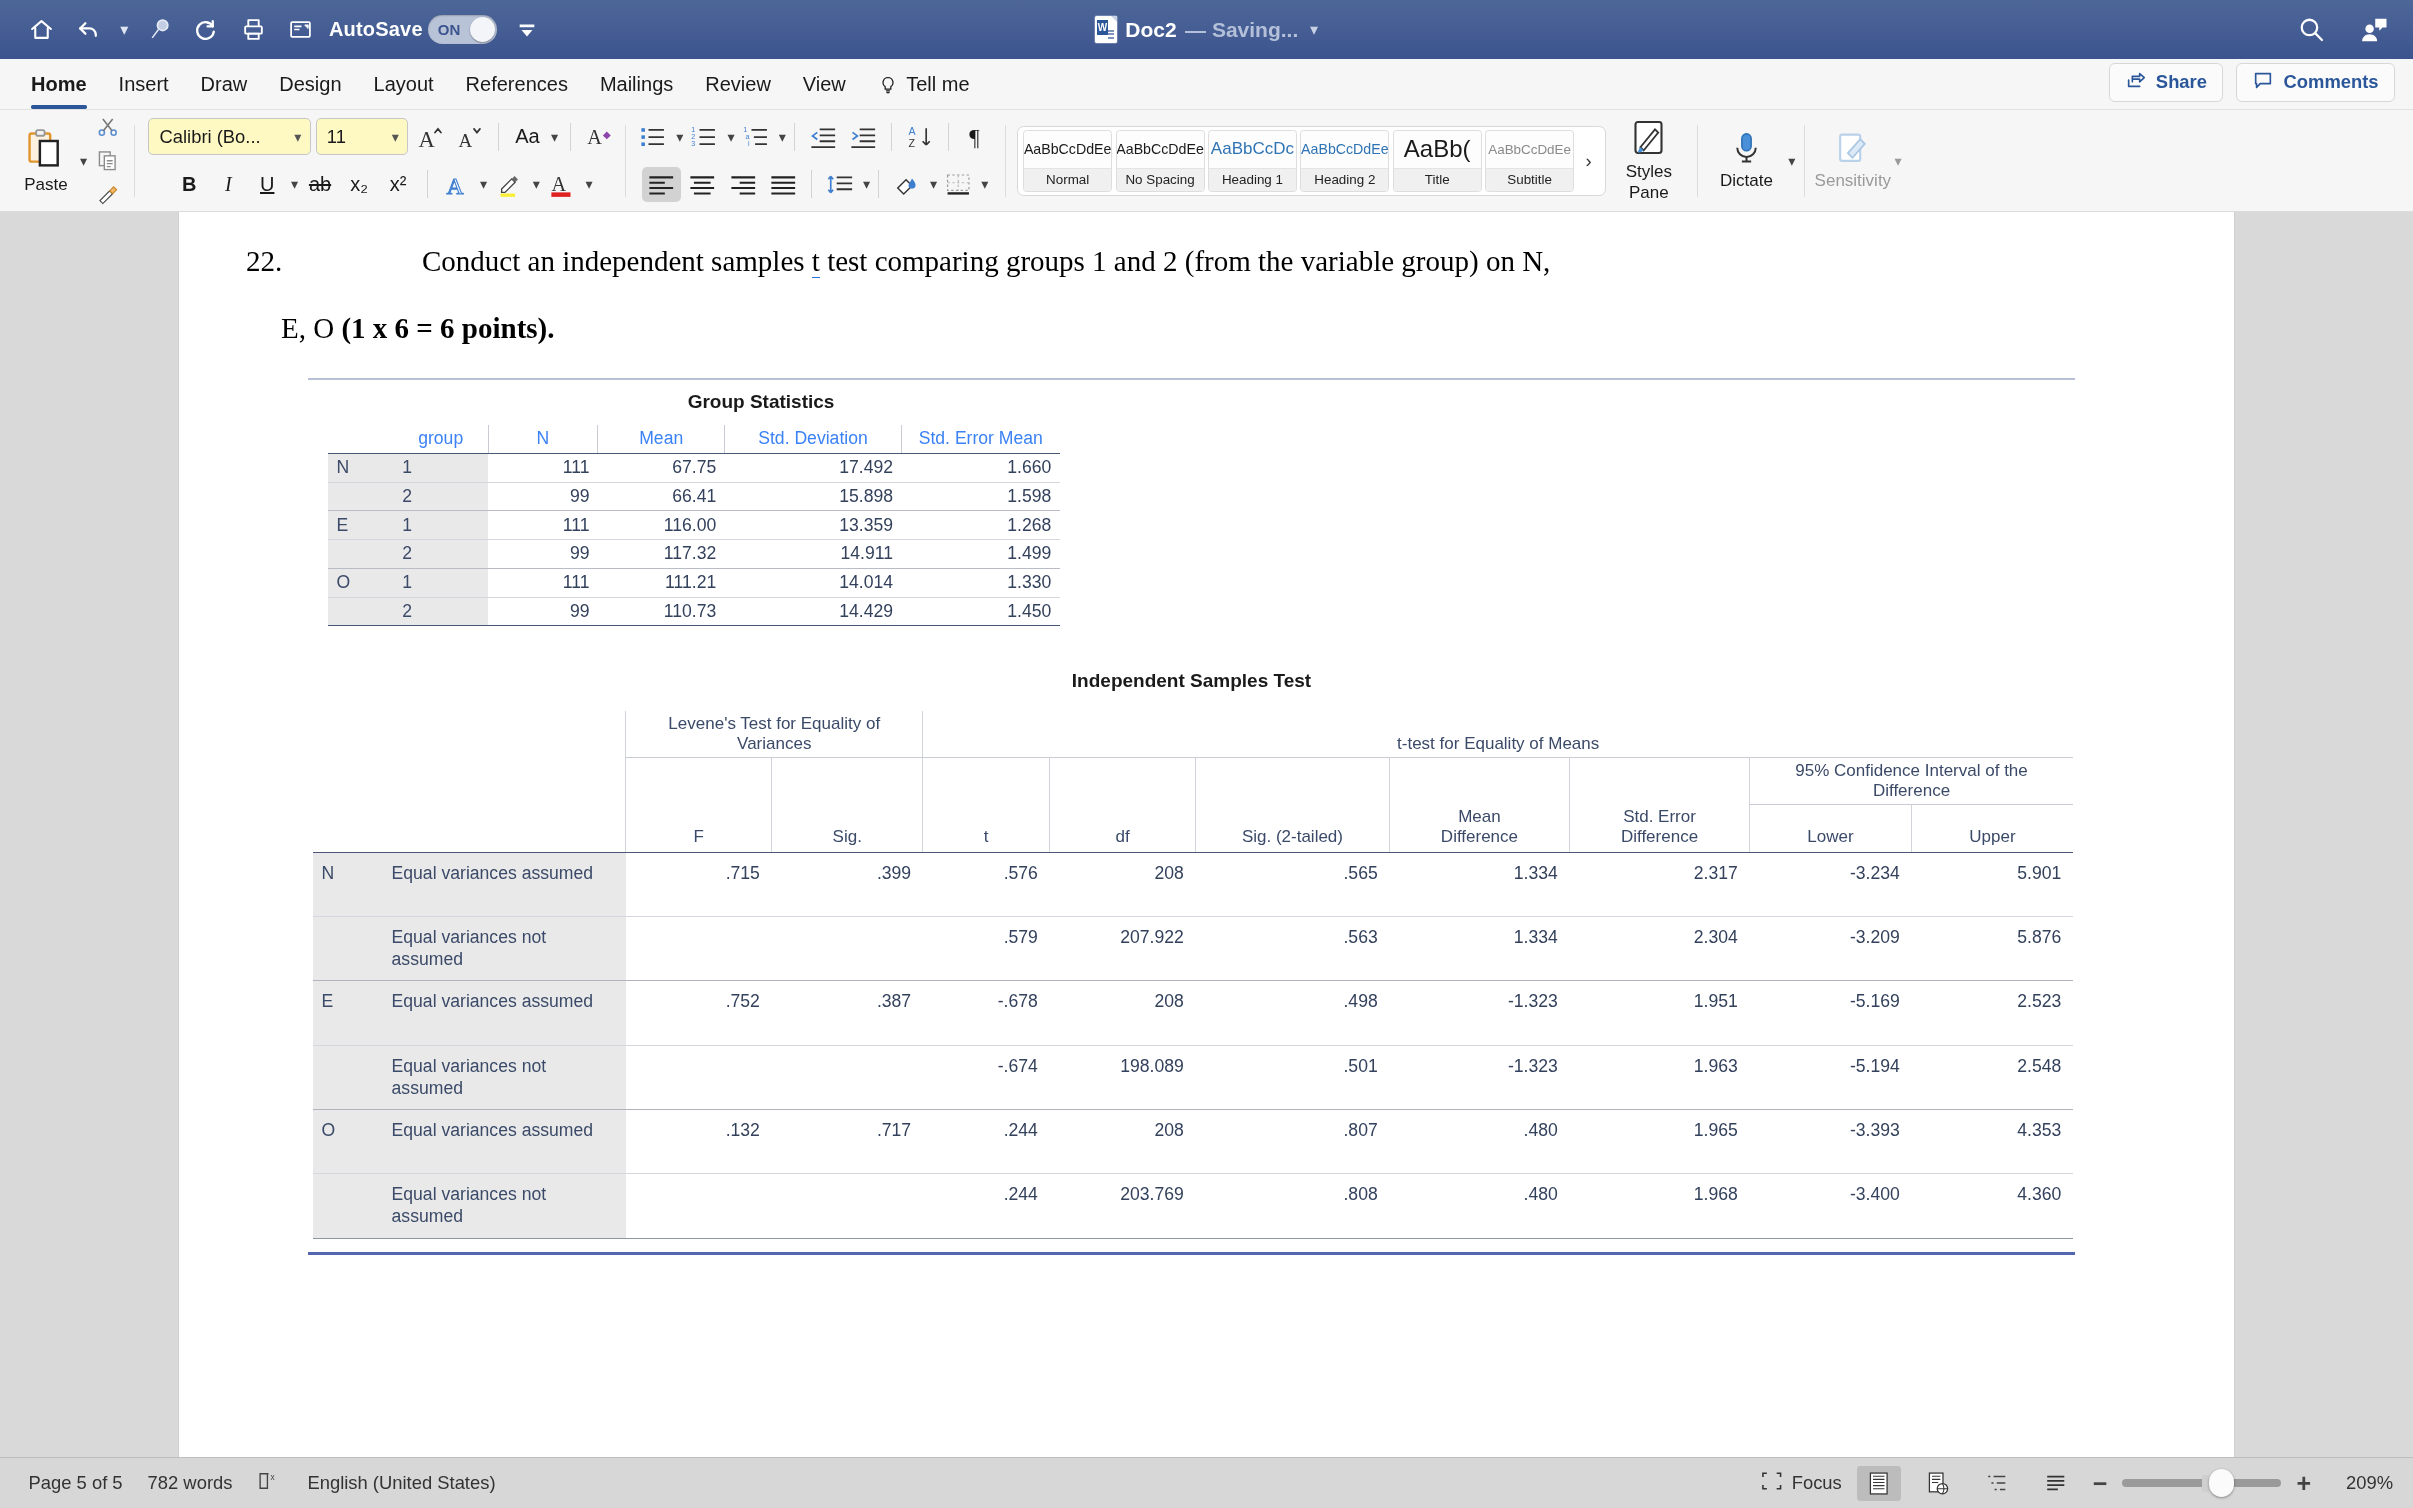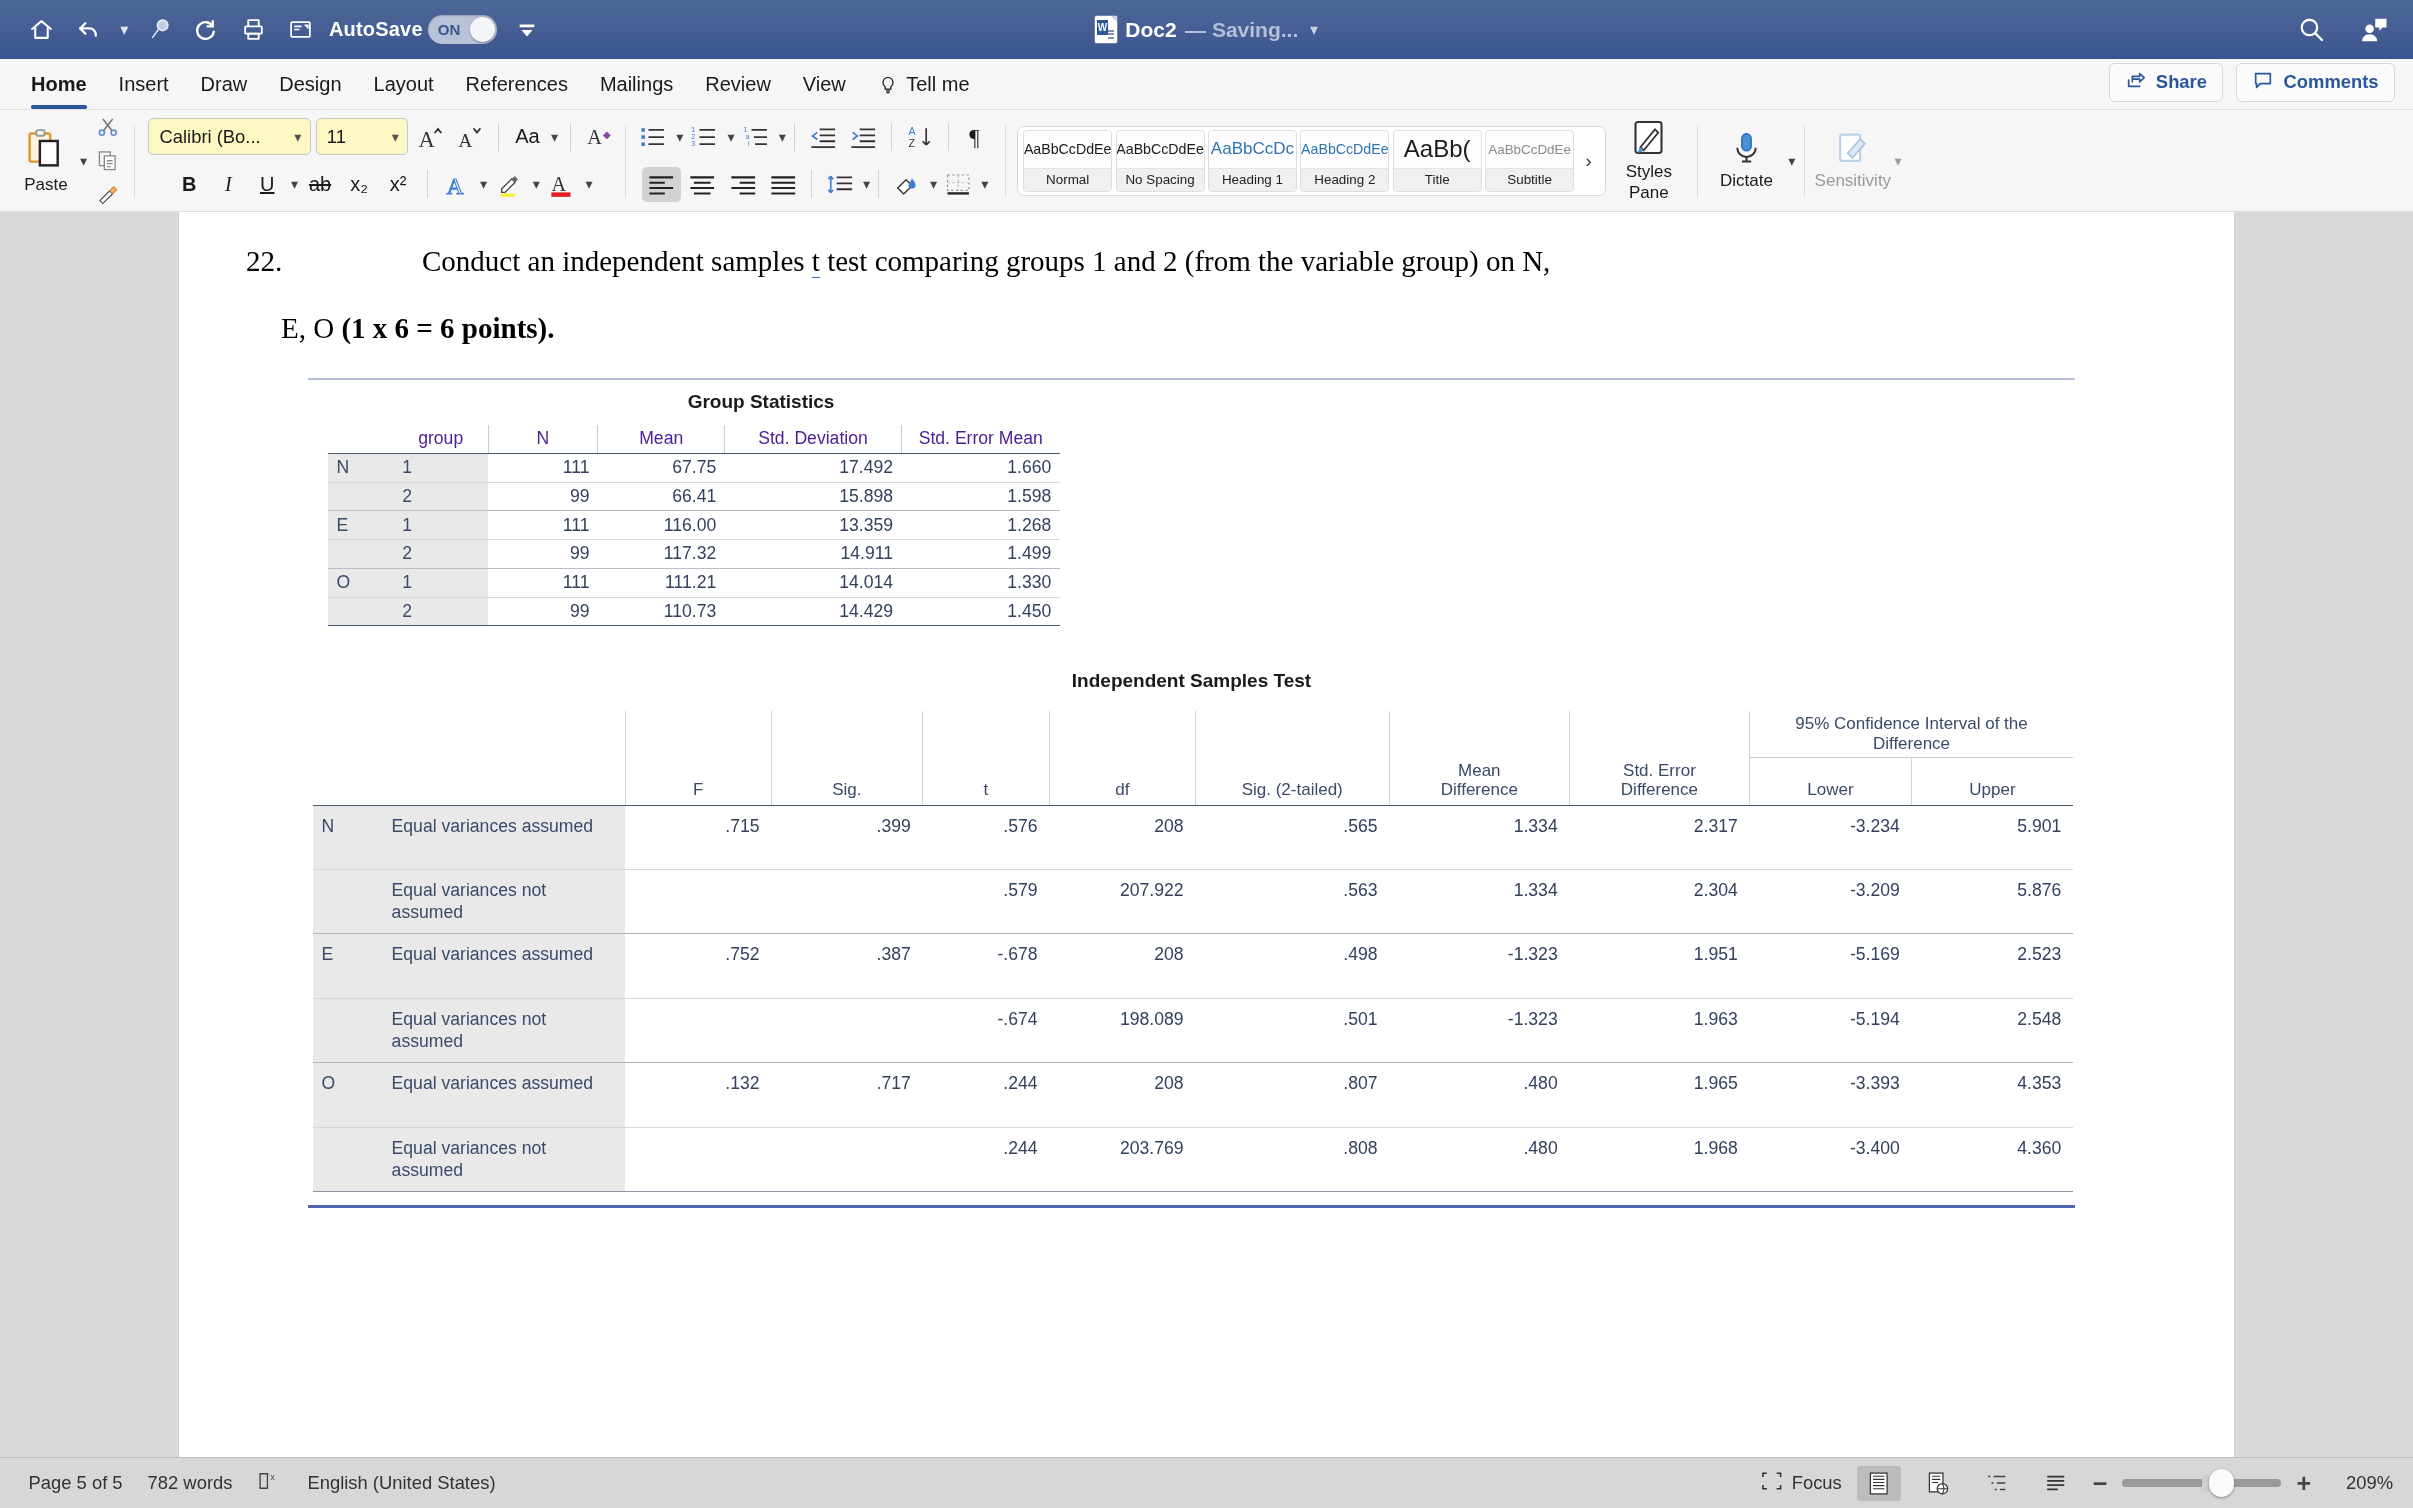--- a/index.html
+++ b/index.html
@@ -158,21 +158,21 @@
   
   .spss{margin:34px 0 0 0;padding:0 0 0 0;position:relative;}
   .spss-rule{height:1.7px;background:#b8c0d8;margin:0 159px 0 129px;}
   .spss-bottom{height:2.5px;background:#5566b0;margin:0 159px 0 129px;}
 
   .gs-wrap{padding:11.7px 0 0 129px;}
   .gs-title{font-size:19px;font-weight:bold;color:#1a1a1a;text-align:center;width:704px;padding-left:101px;}
   table.spsst{border-collapse:collapse;font-size:17.6px;color:#33415c;font-family:"Liberation Sans",sans-serif;}
   table.spsst td,table.spsst th{padding:3.4px 8.4px;vertical-align:bottom;font-weight:normal;}
   .gs{margin-top:11.7px;margin-left:20px;}
-  .gs th{color:#4c1d95;font-size:17.6px;text-align:center;border-bottom:1.7px solid #4a5878;padding-bottom:5px;}
+  .gs th{color:#3b82f6;font-size:17.6px;text-align:center;border-bottom:1.7px solid #4a5878;padding-bottom:5px;}
   .gs th.blank{border-bottom:1.7px solid #4a5878;}
   .gs .vsepl{border-left:0.8px solid #c9ccd6;}
   .gs td{border-bottom:0.8px solid #d5d7de;}
   .gs td.num{text-align:right;}
   .gs td.rowhead{background:#e9e9e9;color:#3b4a68;text-align:left;min-width:49px;}
   .gs td.grp{background:#e9e9e9;color:#3b4a68;text-align:left;min-width:72px;}
   .gs tr.grpend td{border-bottom:0.8px solid #b9bcc6;}
   .gs tr:last-child td{border-bottom:1.7px solid #4a5878;}
 
   .ist-wrap{padding:44px 0 0 129px;}
@@ -733,20 +733,26 @@
                 <td class="num">1.450</td>
               </tr>
             </tbody>
           </table>
         </div>
 
         <div class="ist-wrap">
           <div class="ist-title">Independent Samples Test</div>
           <table class="spsst ist">
             <thead>
+              <tr>
+                <th style="width:49px;"></th>
+                <th style="width:210px;"></th>
+                <th class="spanhdr vl" colspan="2" style="width:243px;">Levene's Test for Equality of Variances</th>
+                <th class="spanhdr vl" colspan="7">t-test for Equality of Means</th>
+              </tr>
               <tr>
                 <th></th>
                   <th></th>
                 <th class="vl"></th>
                   <th class="vl"></th>
                 <th class="vl"></th>
                   <th class="vl"></th>
                   <th class="vl"></th>
                   <th class="vl"></th>
                   <th class="vl"></th>

